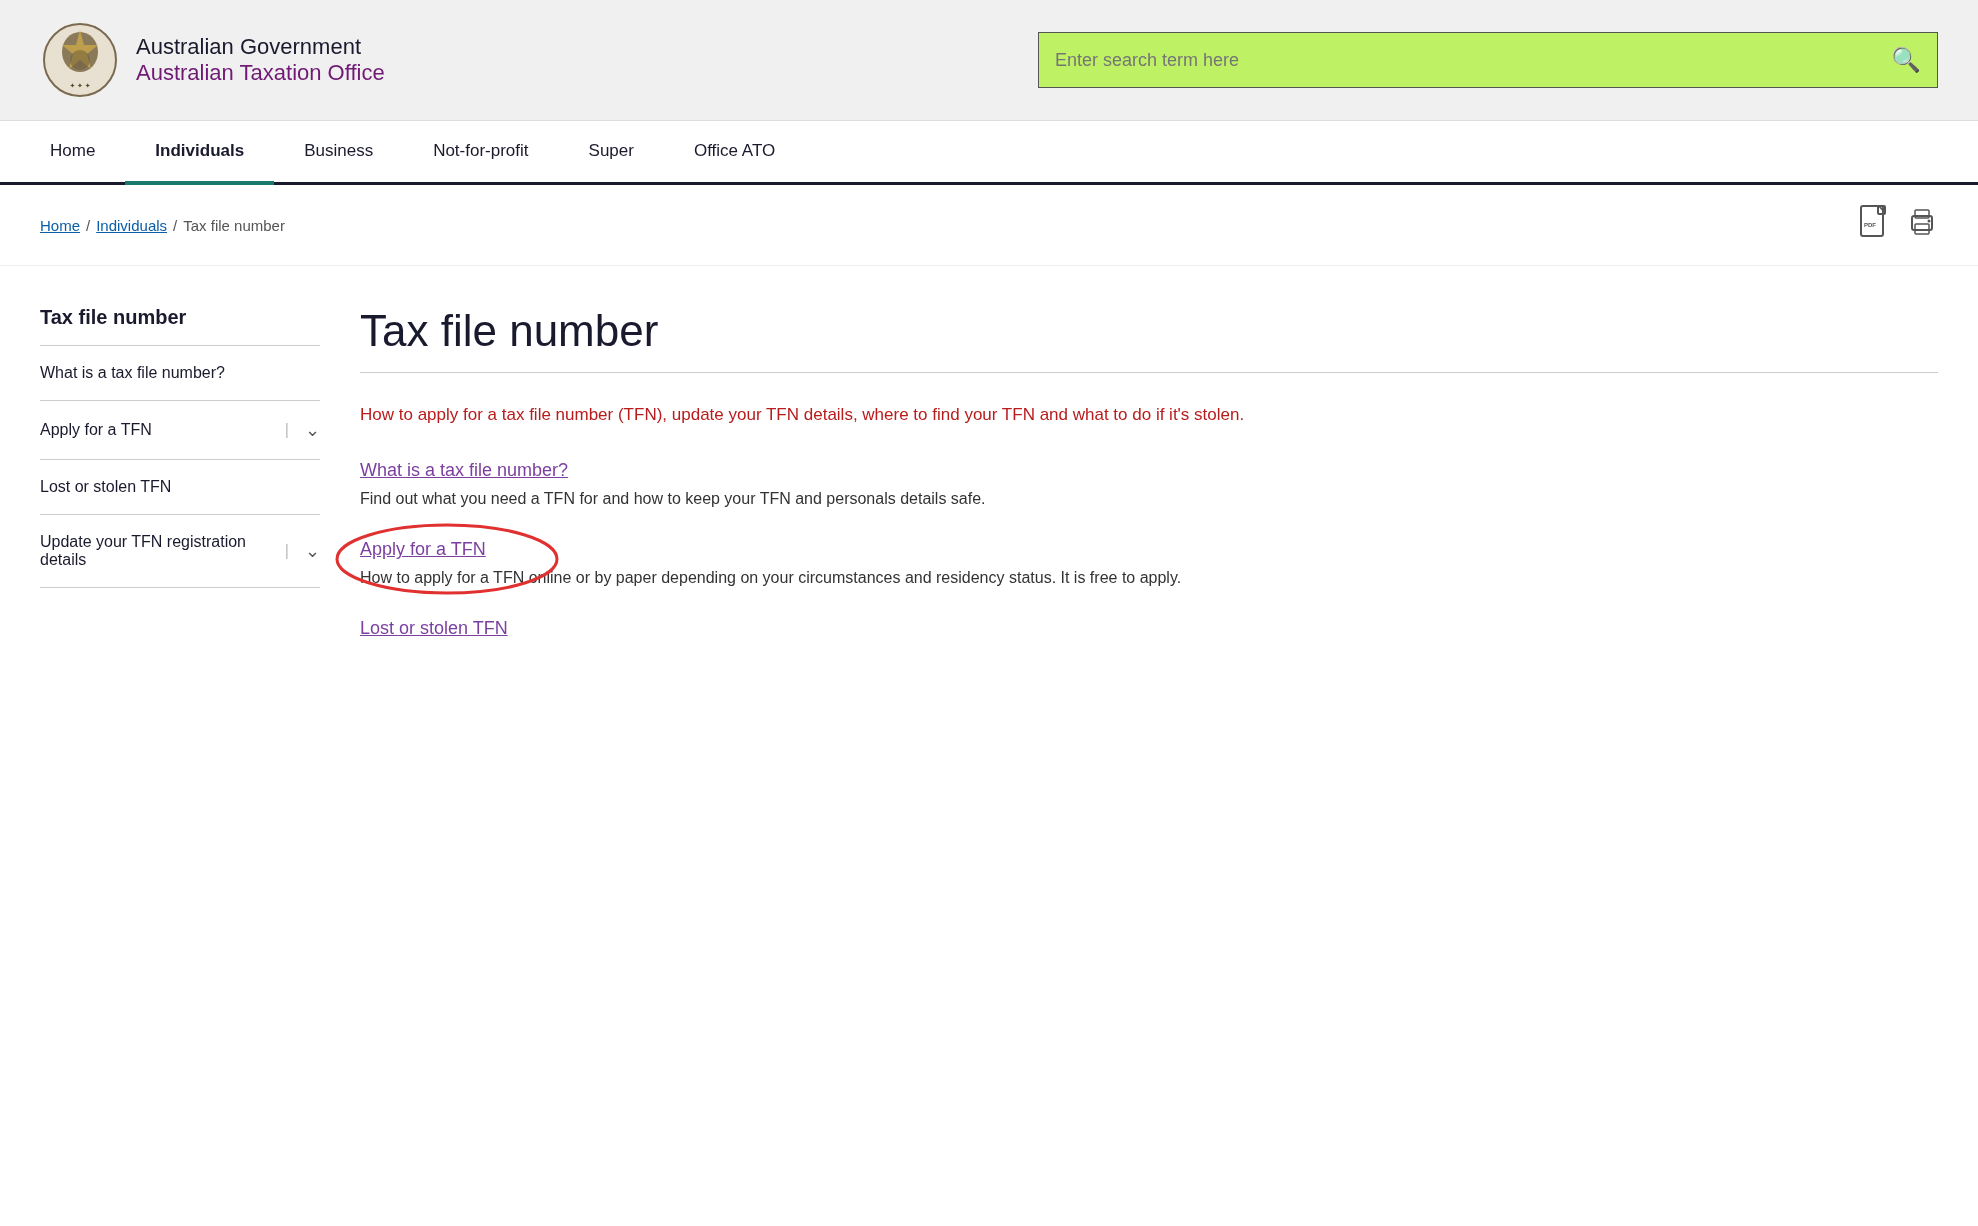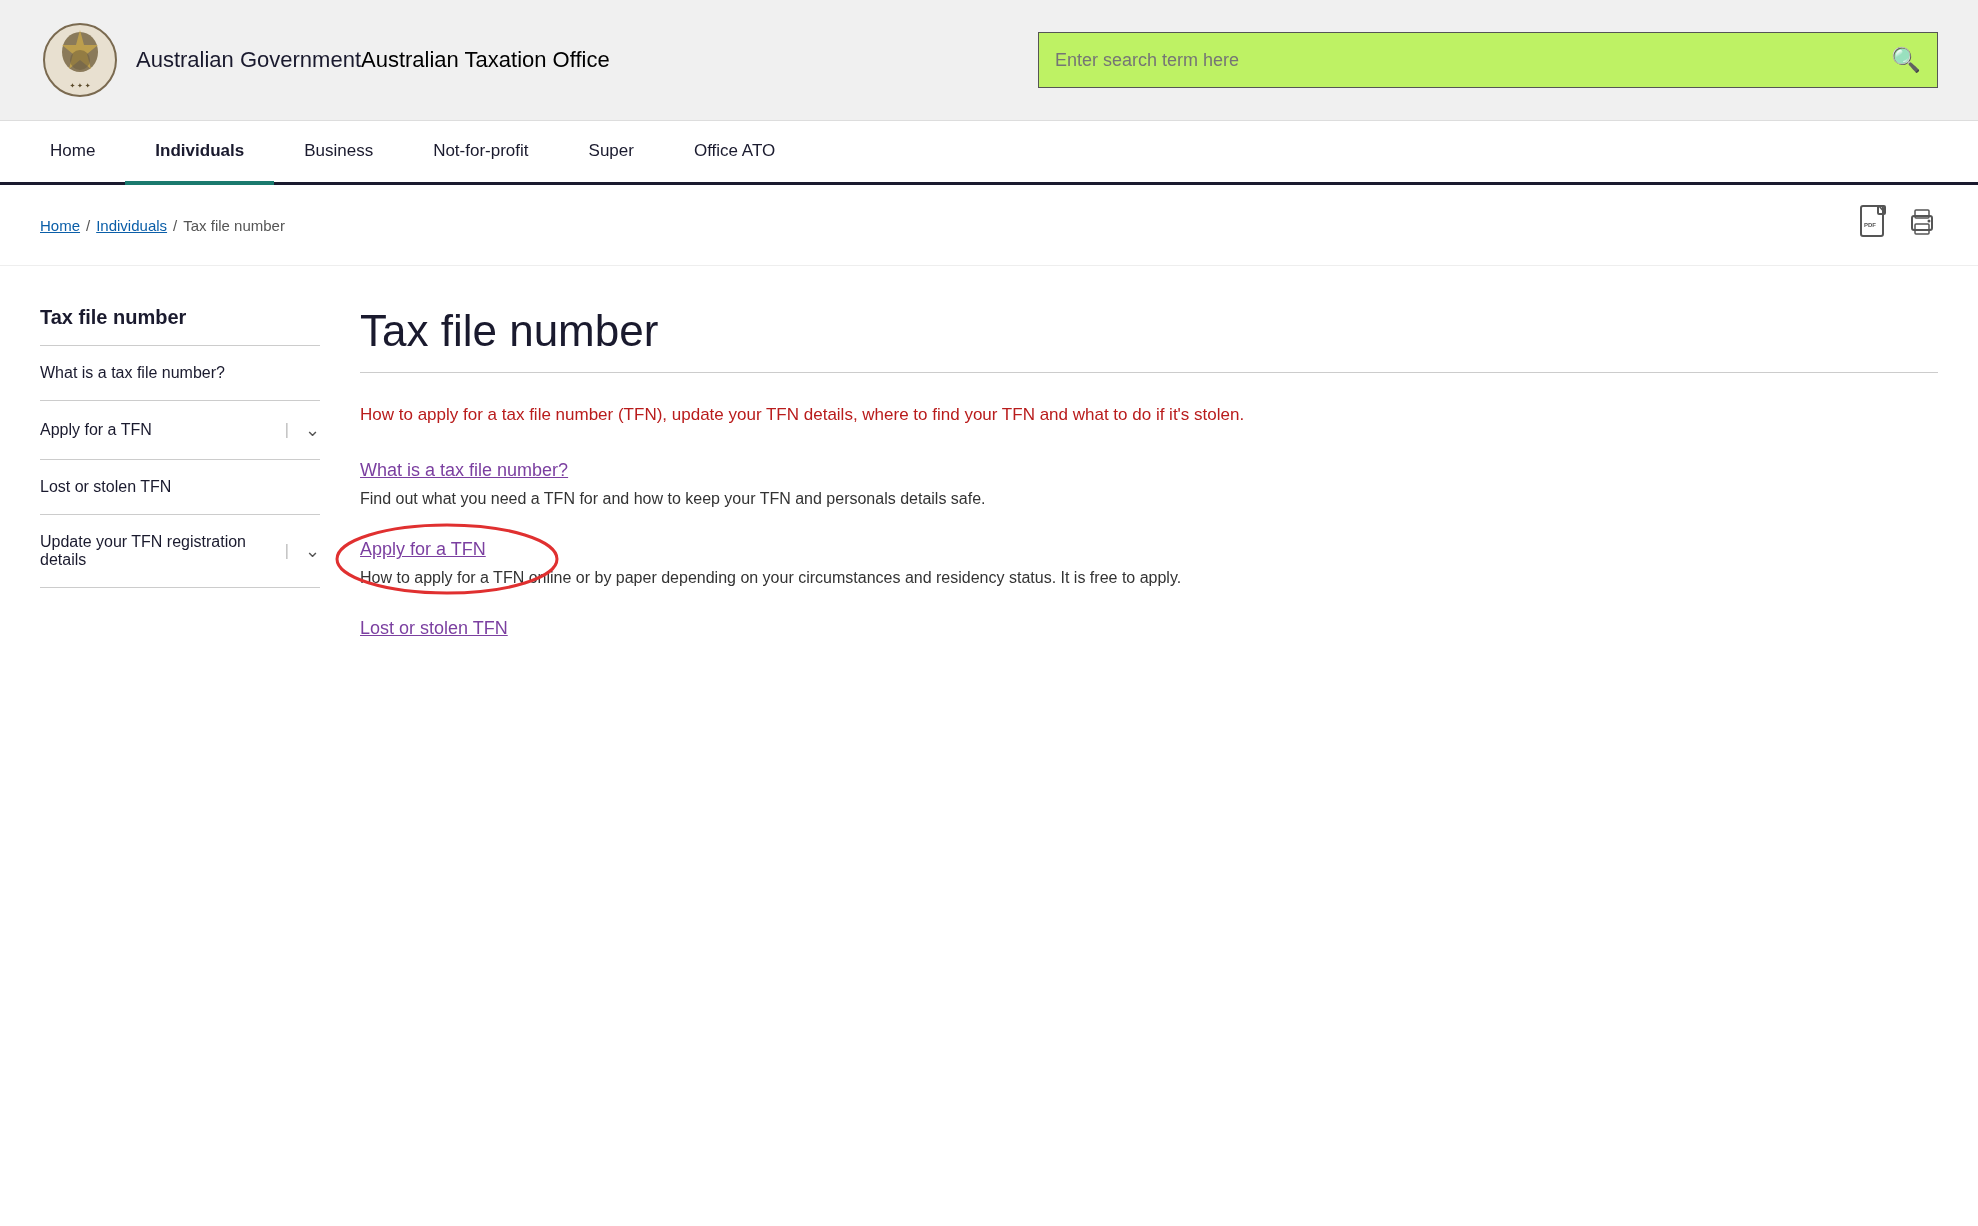--- a/index.html
+++ b/index.html
@@ -18,30 +18,30 @@
       display: flex;
       align-items: center;
       gap: 16px;
     }
     .logo-crest {
       width: 80px;
       height: 80px;
     }
     .logo-text {
       display: flex;
-      flex-direction: row;
+      flex-direction: column;
     }
     .logo-text .gov-line {
       font-size: 22px;
       color: #1a1a2e;
       font-weight: normal;
     }
     .logo-text .ato-line {
       font-size: 22px;
-      color: #000000;
+      color: #701a75;
       font-weight: normal;
       text-align: right;
     }
     .search-area {
       display: flex;
       align-items: center;
       border: 1.5px solid #555;
       background: #bef264;
       flex: 1;
       max-width: 900px;

